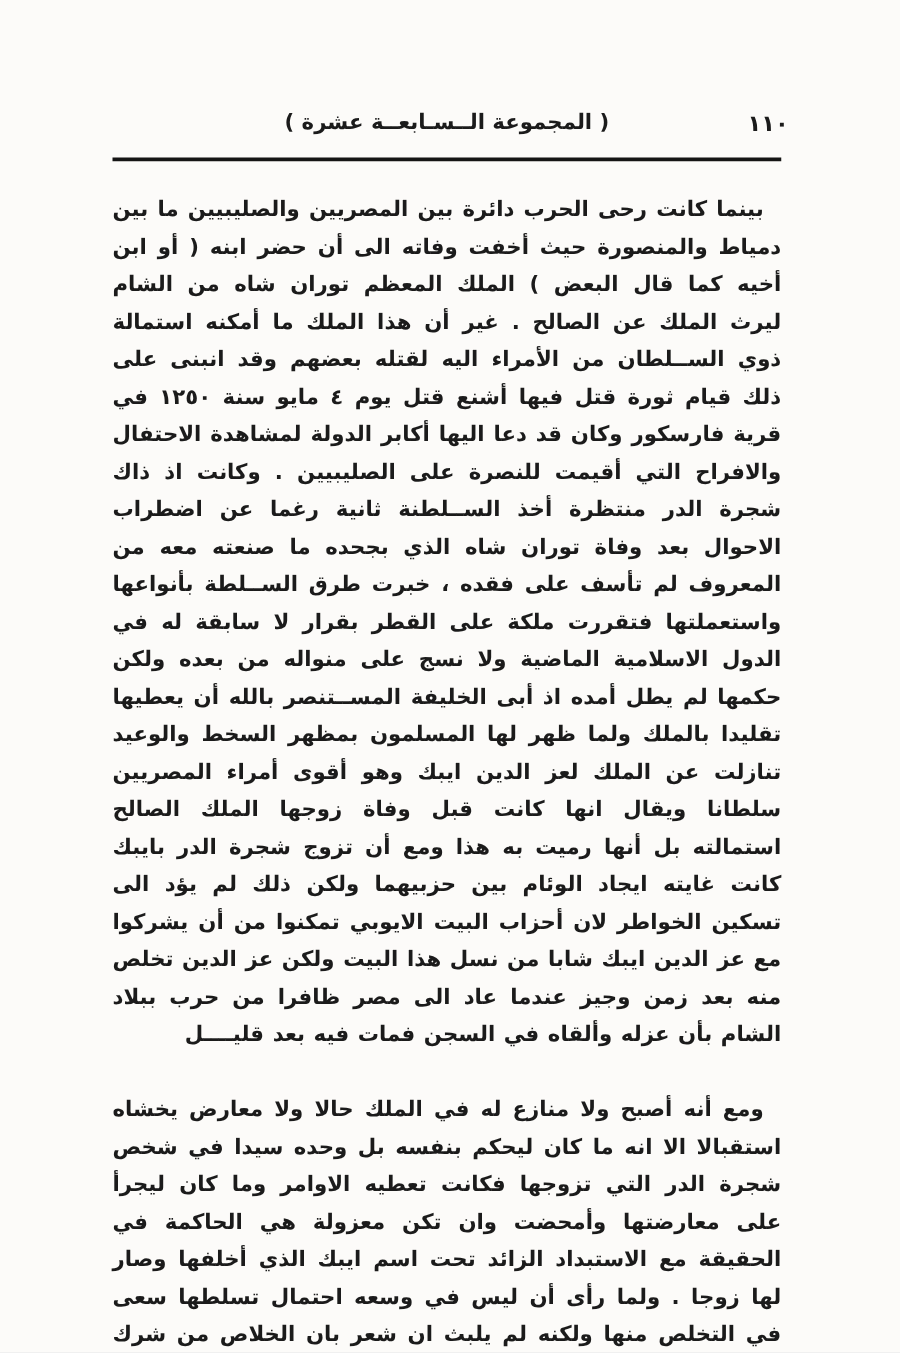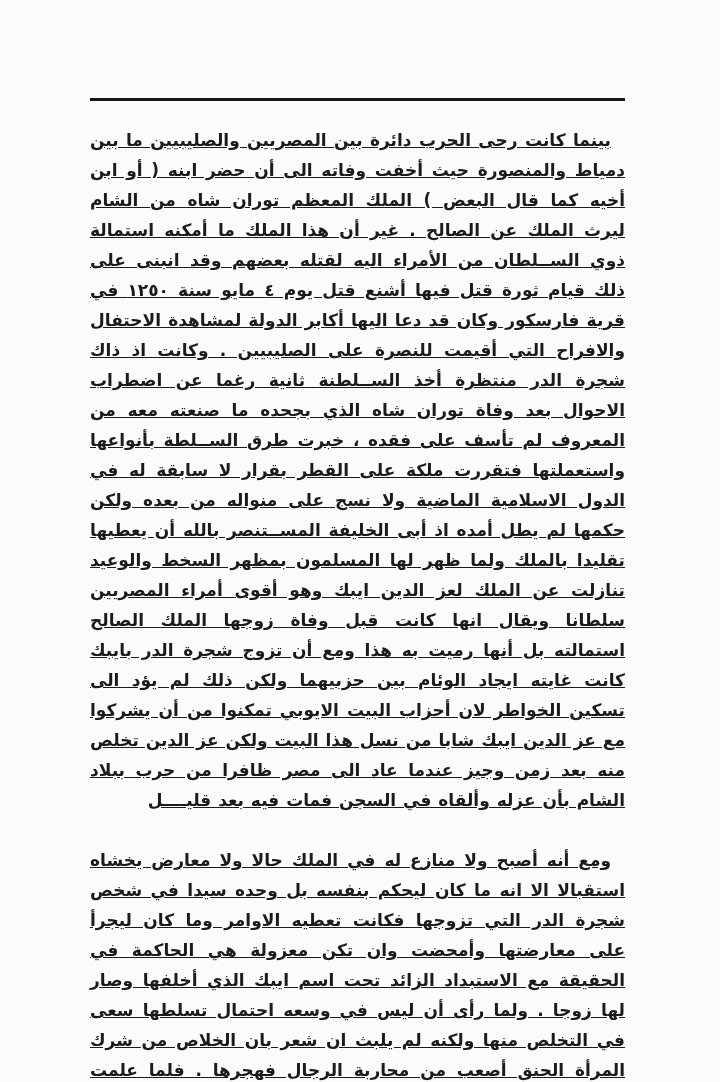--- a/index.html
+++ b/index.html
@@ -55,32 +55,35 @@
     font-size: 17px;
     font-weight: bold;
     line-height: 30px;
     text-align: justify;
     text-justify: inter-word;
     word-spacing: 1px;
   }
   .body-text p {
     margin: 12px 0 30px 0;
     text-indent: 14px;
-    text-decoration: underline;
   }
   .body-text p:last-child {
     margin-bottom: 0;
   }
 </style>
 </head>
 <body>
 
 <div class="scan-page">
   <div class="content">
 
+    <div class="header">
+      <span class="header-title">( المجموعة الــسـابعــة عشرة )</span>
+      <span class="page-number">١١٠</span>
+    </div>
 
     <div class="rule"></div>
 
     <div class="body-text">
       <p>بينما كانت رحى الحرب دائرة بين المصريين والصليبيين ما بين دمياط والمنصورة حيث أخفت وفاته الى أن حضر ابنه ( أو ابن أخيه كما قال البعض ) الملك المعظم توران شاه من الشام ليرث الملك عن الصالح . غير أن هذا الملك ما أمكنه استمالة ذوي الســلطان من الأمراء اليه لقتله بعضهم وقد انبنى على ذلك قيام ثورة قتل فيها أشنع قتل يوم ٤ مايو سنة ١٢٥٠ في قرية فارسكور وكان قد دعا اليها أكابر الدولة لمشاهدة الاحتفال والافراح التي أقيمت للنصرة على الصليبيين . وكانت اذ ذاك شجرة الدر منتظرة أخذ الســلطنة ثانية رغما عن اضطراب الاحوال بعد وفاة توران شاه الذي بجحده ما صنعته معه من المعروف لم تأسف على فقده ، خبرت طرق الســلطة بأنواعها واستعملتها فتقررت ملكة على القطر بقرار لا سابقة له في الدول الاسلامية الماضية ولا نسج على منواله من بعده ولكن حكمها لم يطل أمده اذ أبى الخليفة المســتنصر بالله أن يعطيها تقليدا بالملك ولما ظهر لها المسلمون بمظهر السخط والوعيد تنازلت عن الملك لعز الدين ايبك وهو أقوى أمراء المصريين سلطانا ويقال انها كانت قبل وفاة زوجها الملك الصالح استمالته بل أنها رميت به هذا ومع أن تزوج شجرة الدر بايبك كانت غايته ايجاد الوئام بين حزبيهما ولكن ذلك لم يؤد الى تسكين الخواطر لان أحزاب البيت الايوبي تمكنوا من أن يشركوا مع عز الدين ايبك شابا من نسل هذا البيت ولكن عز الدين تخلص منه بعد زمن وجيز عندما عاد الى مصر ظافرا من حرب ببلاد الشام بأن عزله وألقاه في السجن فمات فيه بعد قليــــل</p>
       <p>ومع أنه أصبح ولا منازع له في الملك حالا ولا معارض يخشاه استقبالا الا انه ما كان ليحكم بنفسه بل وحده سيدا في شخص شجرة الدر التي تزوجها فكانت تعطيه الاوامر وما كان ليجرأ على معارضتها وأمحضت وان تكن معزولة هي الحاكمة في الحقيقة مع الاستبداد الزائد تحت اسم ايبك الذي أخلفها وصار لها زوجا . ولما رأى أن ليس في وسعه احتمال تسلطها سعى في التخلص منها ولكنه لم يلبث ان شعر بان الخلاص من شرك المرأة الحنق أصعب من محاربة الرجال فهجرها . فلما علمت بأنه ساع في التزوج باحدى الأميرات أزمعت على موته وقد كان وخنق بواسطة خصيانها في حمام الحريم</p>
     </div>
 
   </div>
 </div>

